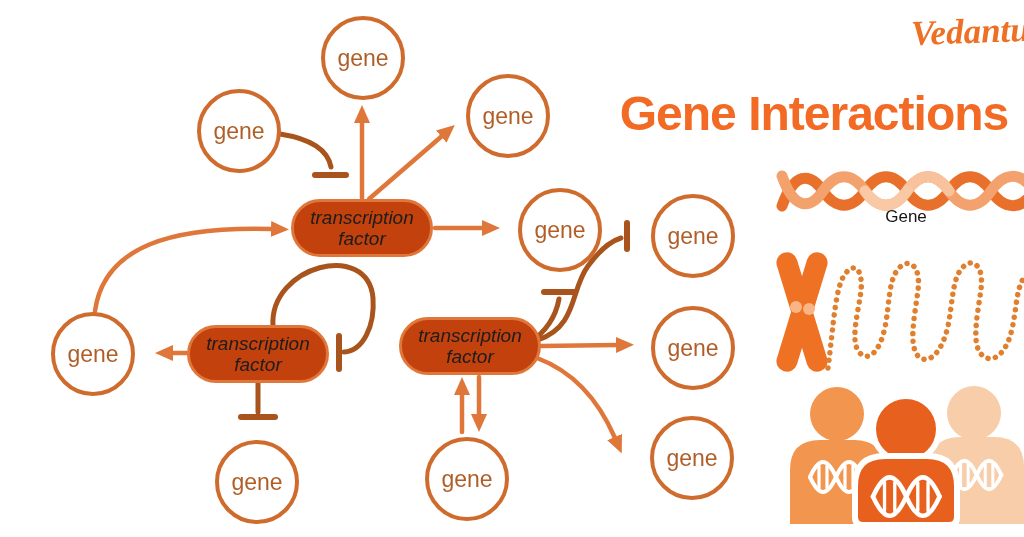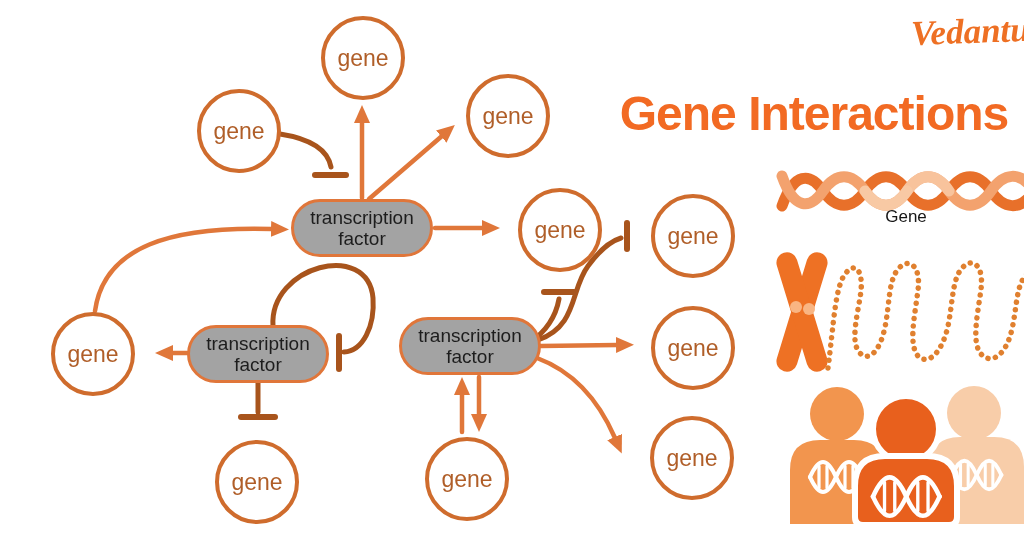--- a/index.html
+++ b/index.html
@@ -9,23 +9,23 @@
   }
   .art{position:absolute;left:0;top:0;z-index:1;}
   .gene-node{
     position:absolute;width:84px;height:84px;box-sizing:border-box;
     border:4px solid #cf6c2d;border-radius:50%;background:#ffffff;
     display:flex;align-items:center;justify-content:center;
     color:#b05e28;font-size:23px;z-index:2;
   }
   .tf-node{
     position:absolute;width:142px;height:58px;box-sizing:border-box;
-    border:3.5px solid #e0763a;border-radius:29px;background:#a3a3a3;
+    border:3.5px solid #e0763a;border-radius:29px;background:#c2410c;
     display:flex;align-items:center;justify-content:center;text-align:center;
-    color:#1d1d1d;font-size:19px;line-height:1.12;z-index:2;padding:0 6px;
+    color:#1d1d1d;font-size:19px;line-height:1.12;z-index:2;padding:0 6px;font-style:italic;
   }
   .page-title{
     position:absolute;top:86px;left:566px;width:452px;text-align:center;
     font-size:48px;font-weight:700;color:#f26a23;letter-spacing:-1px;z-index:3;
     white-space:nowrap;
   }
   .brand-logo{
     position:absolute;top:12px;right:16px;z-index:3;
     font-family:"Liberation Serif", serif;font-style:italic;font-weight:bold;
     font-size:35px;color:#ee7024;transform:rotate(-2deg);

